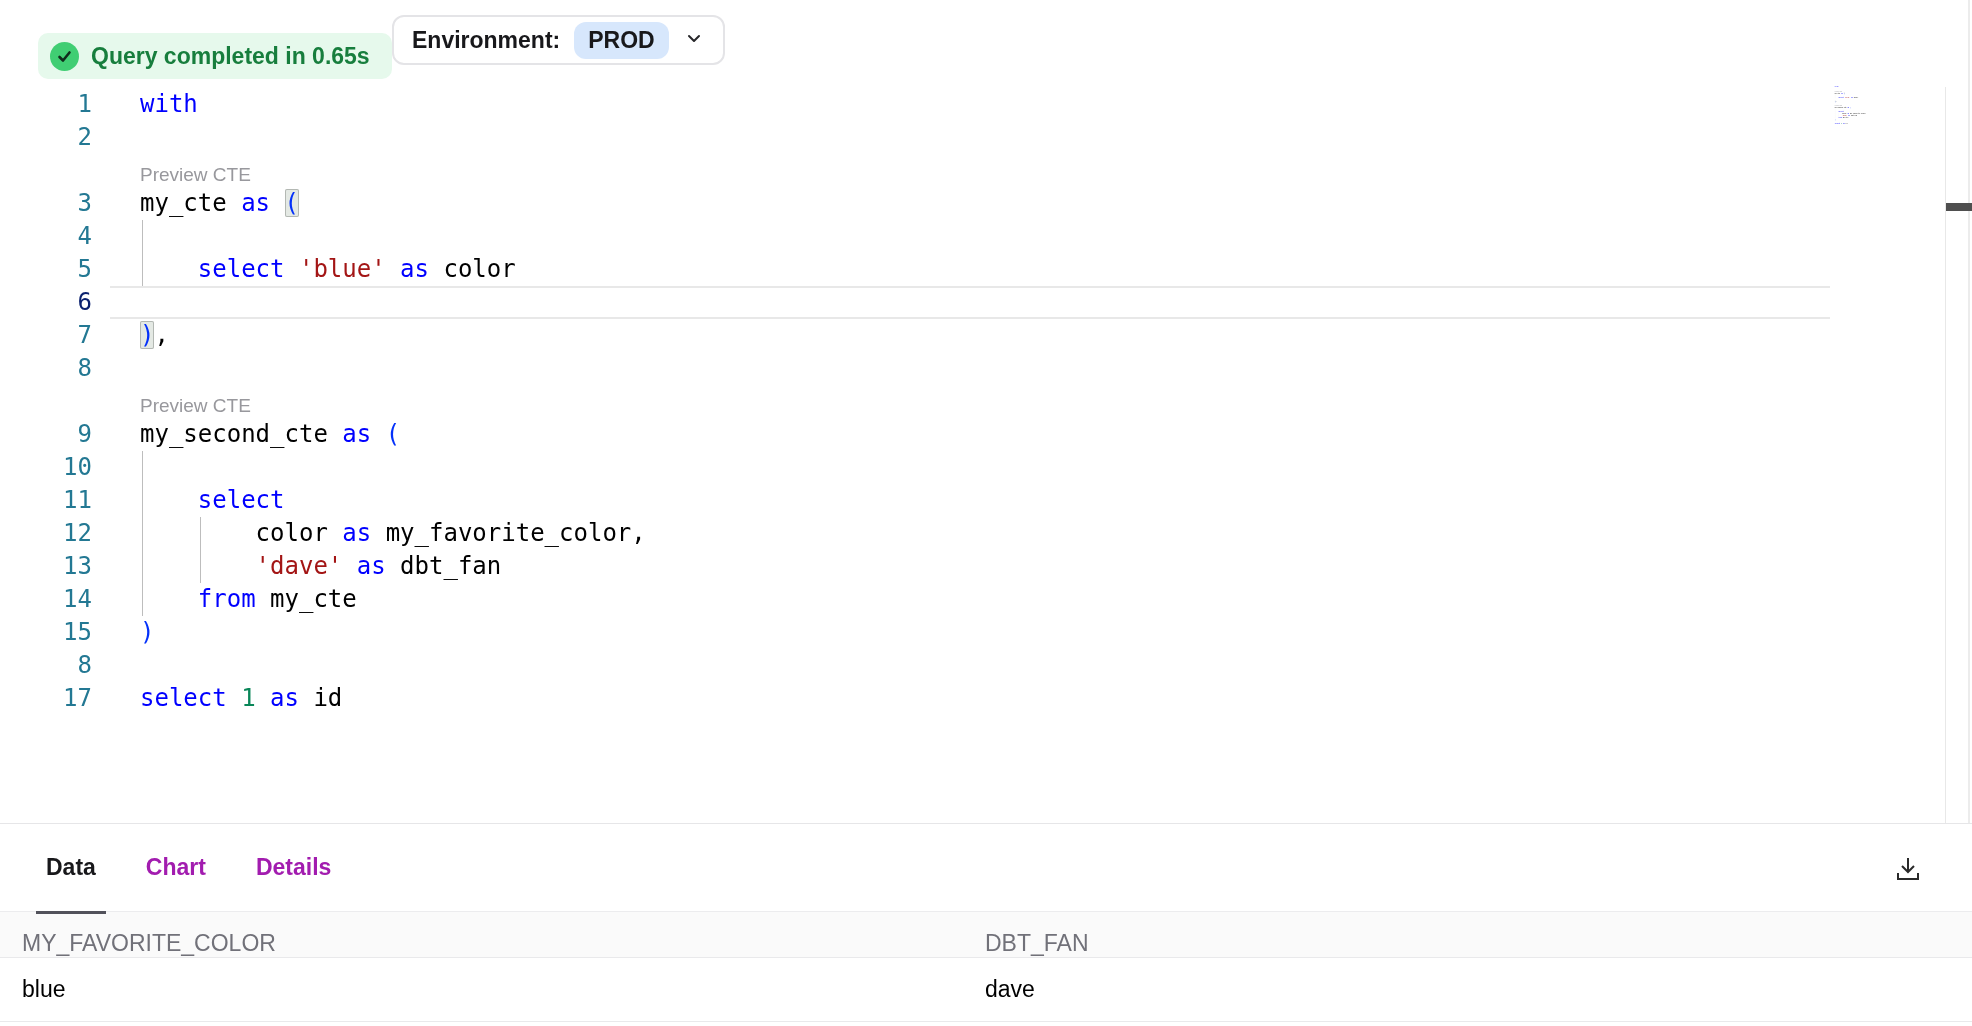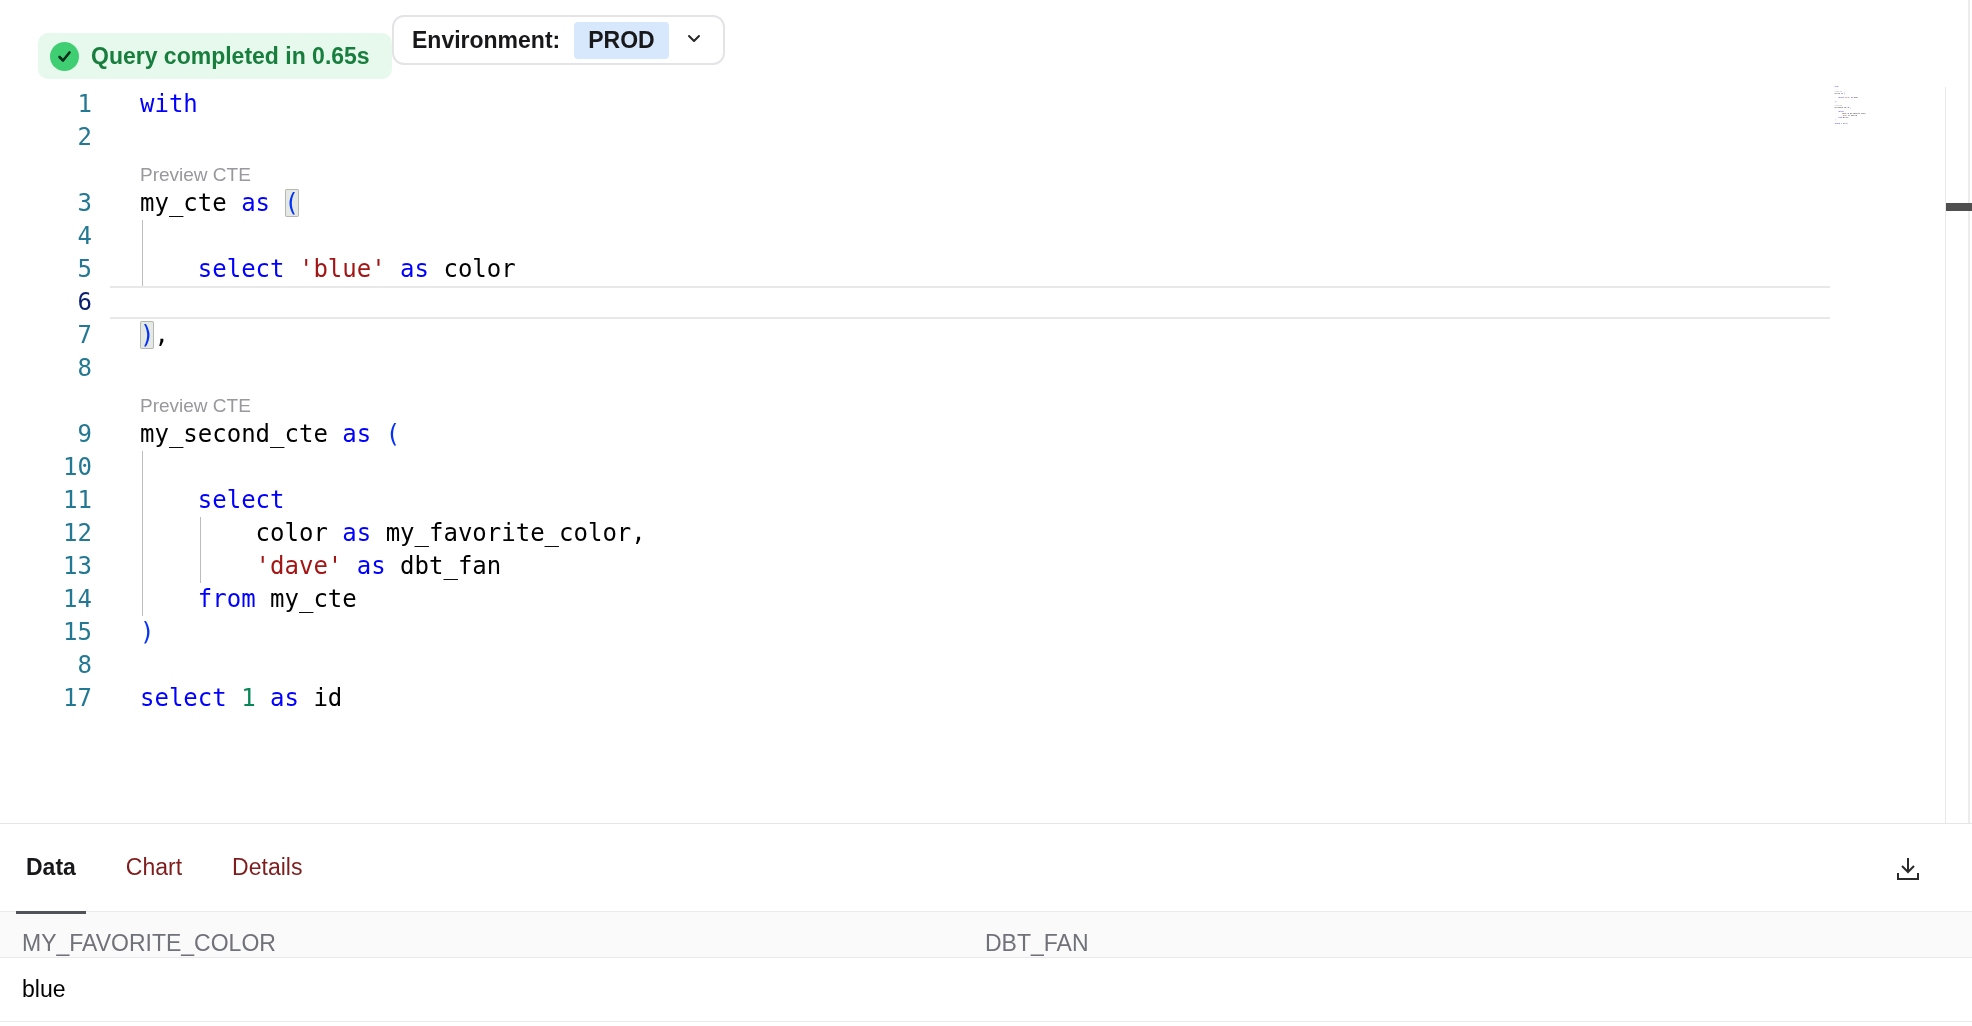--- a/index.html
+++ b/index.html
@@ -10,21 +10,21 @@
   
   .status-badge { left:38px; top:33px; height:46px; display:flex; align-items:center;
     gap:12px; padding:0 22px 0 12px; border-radius:10px; background:#e6f9ec; }
   .status-badge .txt { color:#177e3d; font-size:23px; font-weight:700; }
   .check-circle { width:29px; height:29px; border-radius:50%; background:#40ce73;
     display:flex; align-items:center; justify-content:center; }
   .env-select { left:392px; top:15px; height:50px; display:flex; align-items:center;
     gap:14px; padding:0 18px; border:2px solid #e4e4e7; border-radius:12px; background:#fff; }
   .env-label { font-size:23px; font-weight:600; color:#18181b;text-align:center; }
   .env-pill { background:#d7e7fc; color:#18181b; font-weight:700; font-size:23px;
-    padding:5px 14px; border-radius:4px; }
+    padding:5px 14px; border-radius:12px; }
 
   
   .editor { left:0; top:88px; width:1972px; }
   .row { display:flex; height:33px; line-height:33px;
     font-family:"DejaVu Sans Mono", monospace; font-size:24px; }
   .ln { width:110px; text-align:right; padding-right:18px; color:#237893;
     flex:none; user-select:none; }
   .ln.active { color:#0b216f; }
   .ct { position:relative; flex:1; padding-left:30px; margin-right:142px;
     white-space:pre; color:#000; }
@@ -39,23 +39,23 @@
   
   .minimap { left:1833px; top:86px; width:60px; height:48px; overflow:hidden; }
   .minimap-inner { width:800px; transform:scale(0.062); transform-origin:0 0; }
   .right-gutter { left:1945px; top:87px; height:736px; width:27px; border-left:1.5px solid #e8e8e8; }
   .right-edge { left:1968px; top:0; height:823px; width:2px; background:#ececec; }
   .scroll-thumb { left:1946px; top:203px; width:26px; height:8px; background:#4f4f4f; }
 
   
   .panel { left:0; top:823px; width:1972px; height:203px; border-top:1.5px solid #e6e6e8; }
   .tabs-row { position:relative; height:88px; border-bottom:1.5px solid #ececee;
-    display:flex; align-items:center; padding-left:16px; gap:30px; }
+    display:flex; align-items:center; padding-left:36px; gap:30px; }
   .tab { position:relative; height:88px; display:flex; align-items:center;
-    padding:0 10px; font-size:23px; color:#7f1d1d; cursor:pointer; }
+    padding:0 10px; font-size:23px; color:#a21caf; cursor:pointer;font-weight:bold; }
   .tab.active { color:#18181b; font-weight:700; }
   .tab.active::after { content:""; position:absolute; left:0; right:0; bottom:-2px;
     height:3px; background:#52525b; }
   .dl-btn { position:absolute; right:42px; top:24px; width:44px; height:44px;
     display:flex; align-items:center; justify-content:center; background:none; border:none; cursor:pointer; }
   .grid-header { height:46px; background:#fafafa; border-bottom:1.5px solid #e9e9eb;
     display:flex; align-items:flex-end; }
   .grid-row { height:64px; background:#fff; border-bottom:1.5px solid #e9e9eb;
     display:flex; align-items:center; }
   .cell-1 { width:985px; padding-left:22px; }
@@ -244,14 +244,15 @@
         </svg>
       </span>
     </button>
   </div>
   <div class="grid-header">
     <div class="cell cell-1">MY_FAVORITE_COLOR</div>
     <div class="cell cell-2">DBT_FAN</div>
   </div>
   <div class="grid-row">
     <div class="cell cell-1">blue</div>
+    <div class="cell cell-2">dave</div>
   </div>
 </div>
 
 </body></html>

